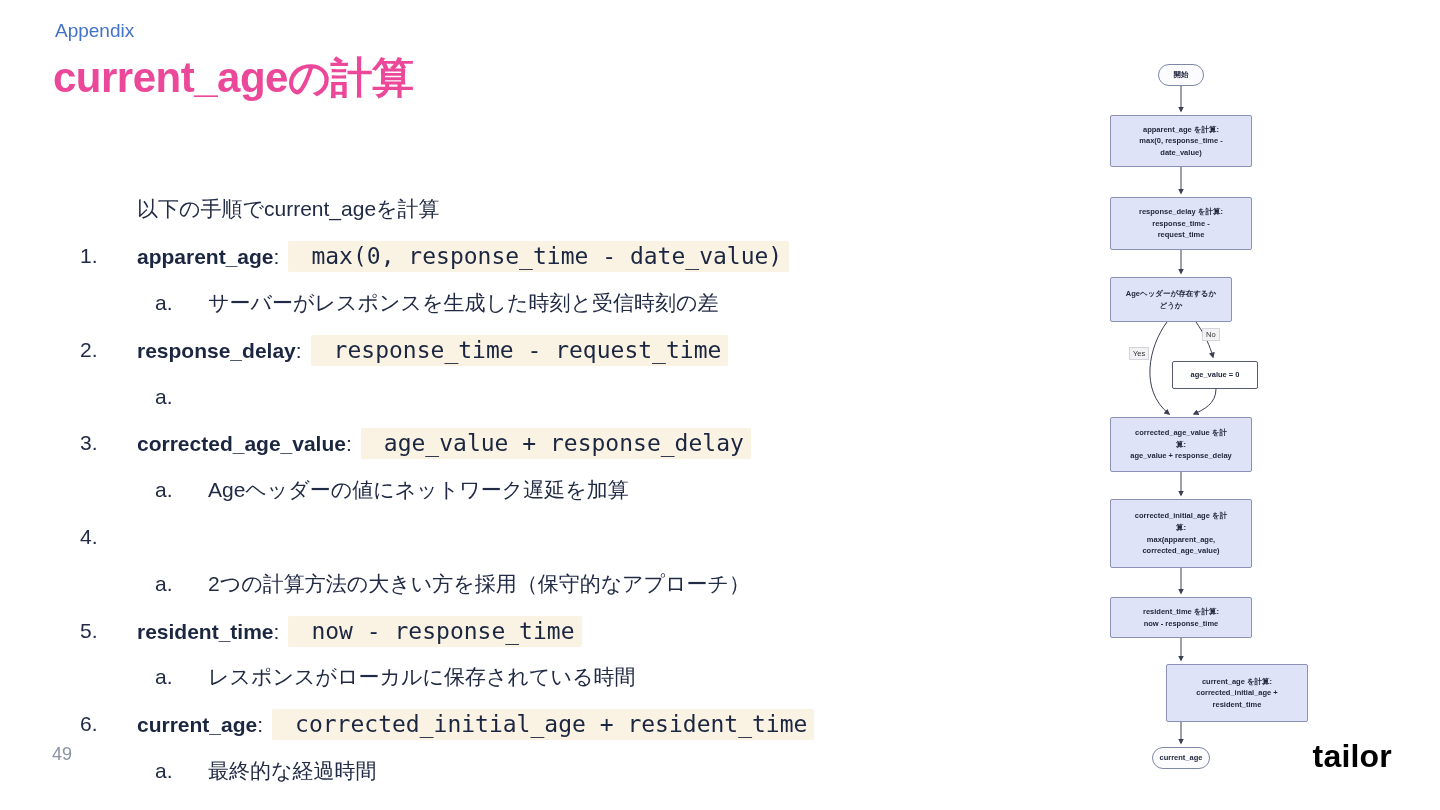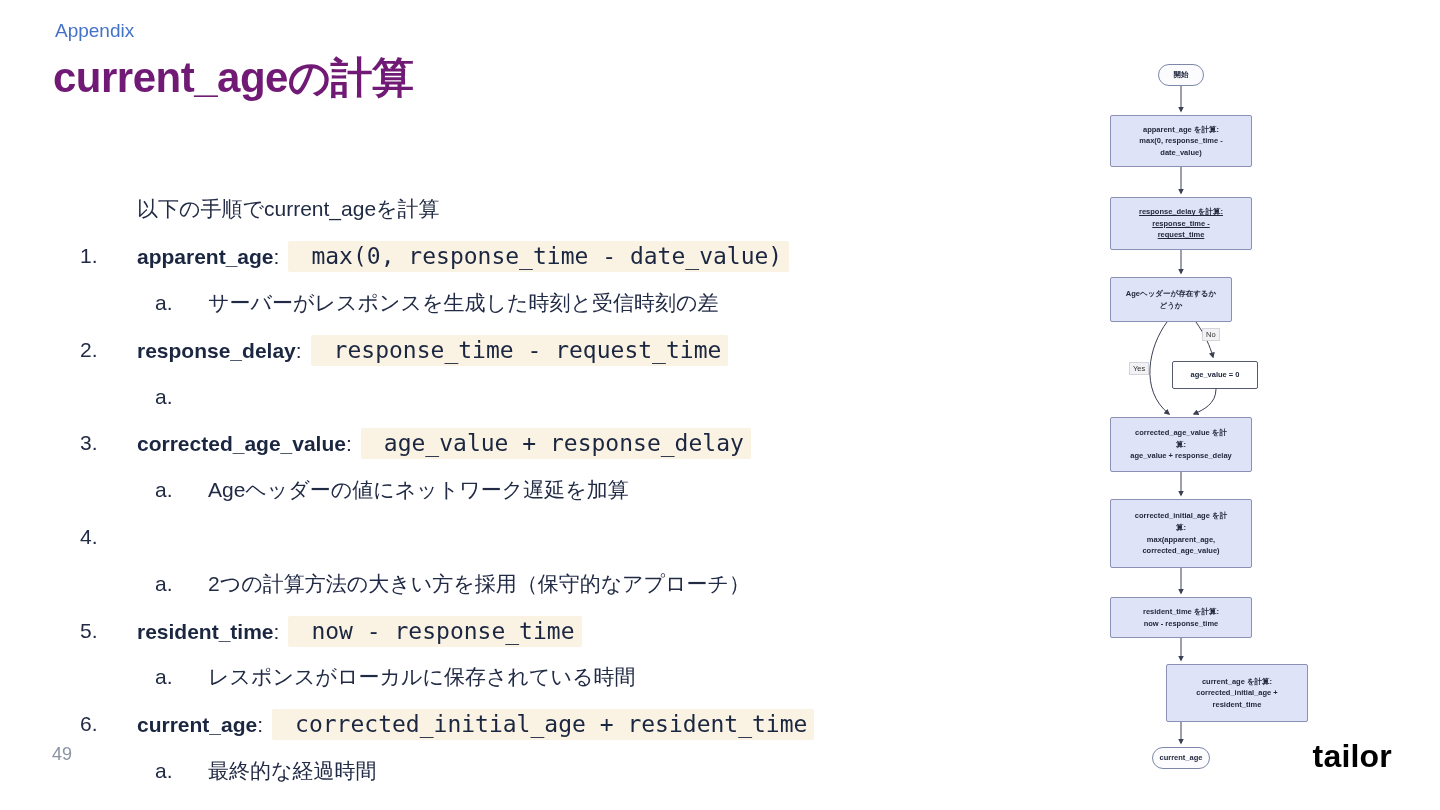--- a/index.html
+++ b/index.html
@@ -2,21 +2,21 @@
 <html><head>
 <meta charset="utf-8">
 <style>
   html,body{margin:0;padding:0;}
   body{
     width:1440px;height:810px;position:relative;overflow:hidden;
     background:#ffffff;color:#222b45;
     font-family:"Liberation Sans","DejaVu Sans",sans-serif;
   }
   .eyebrow{position:absolute;left:55px;top:20px;font-size:19px;color:#4372c9;}
-  .title{position:absolute;left:53px;top:50px;margin:0;font-size:42px;font-weight:700;color:#701a75;letter-spacing:-0.5px;text-align:center;}
+  .title{position:absolute;left:53px;top:50px;margin:0;font-size:42px;font-weight:700;color:#ec4899;letter-spacing:-0.5px;text-align:center;}
 
   
   #steps{position:absolute;left:80px;top:186px;width:1000px;}
   .row{height:46.8px;display:flex;align-items:center;font-size:21px;color:#222b45;white-space:nowrap;}
   .row.intro{padding-left:57px;}
   .num{width:57px;flex:none;}
   .term{font-weight:700;color:#1b2640;}
   .sep{margin-right:9px;}
   .code{
     font-family:"DejaVu Sans Mono","Liberation Mono",monospace;
@@ -36,33 +36,33 @@
   .fc-node{
     position:absolute;box-sizing:border-box;
     background:#dfe3f7;border:1px solid #8a91b4;border-radius:2px;
     display:flex;align-items:center;justify-content:center;text-align:center;
     font-size:7.5px;font-weight:600;color:#23283f;line-height:1.55;
     white-space:pre-line;padding:2px;
   }
   .fc-pill{background:#fcfcff;border:1px solid #7d87a8;border-radius:12px;}
   .fc-start{left:63px;top:6px;width:46px;height:22px;}
   .fc-n0{left:15px;top:57px;width:142px;height:52px;}
-  .fc-n1{left:15px;top:139px;width:142px;height:53px;text-decoration:underline;}
+  .fc-n1{left:15px;top:139px;width:142px;height:53px;}
   .fc-n2{left:15px;top:219px;width:122px;height:45px;}
   .fc-agezero{left:77px;top:303px;width:86px;height:28px;background:#ffffff;border:1px solid #555a6e;}
   .fc-n3{left:15px;top:359px;width:142px;height:55px;}
   .fc-n4{left:15px;top:441px;width:142px;height:69px;}
   .fc-n5{left:15px;top:539px;width:142px;height:41px;}
   .fc-n6{left:23px;top:606px;width:142px;height:58px;margin-left:48px;}
   .fc-end{left:57px;top:689px;width:58px;height:22px;}
   .fc-label{
     position:absolute;font-size:7.5px;color:#333;background:#f2f2f4;
     border:1px solid #d4d4da;padding:0 3px;line-height:11px;
   }
-  .fc-yes{left:34px;top:304px;}
+  .fc-yes{left:34px;top:289px;}
   .fc-no{left:107px;top:270px;}
 </style>
 </head>
 <body>
 
 <div class="eyebrow">Appendix</div>
 <h1 class="title">current_ageの計算</h1>
 
 <div id="steps">
   <div class="row intro">以下の手順でcurrent_ageを計算</div>

